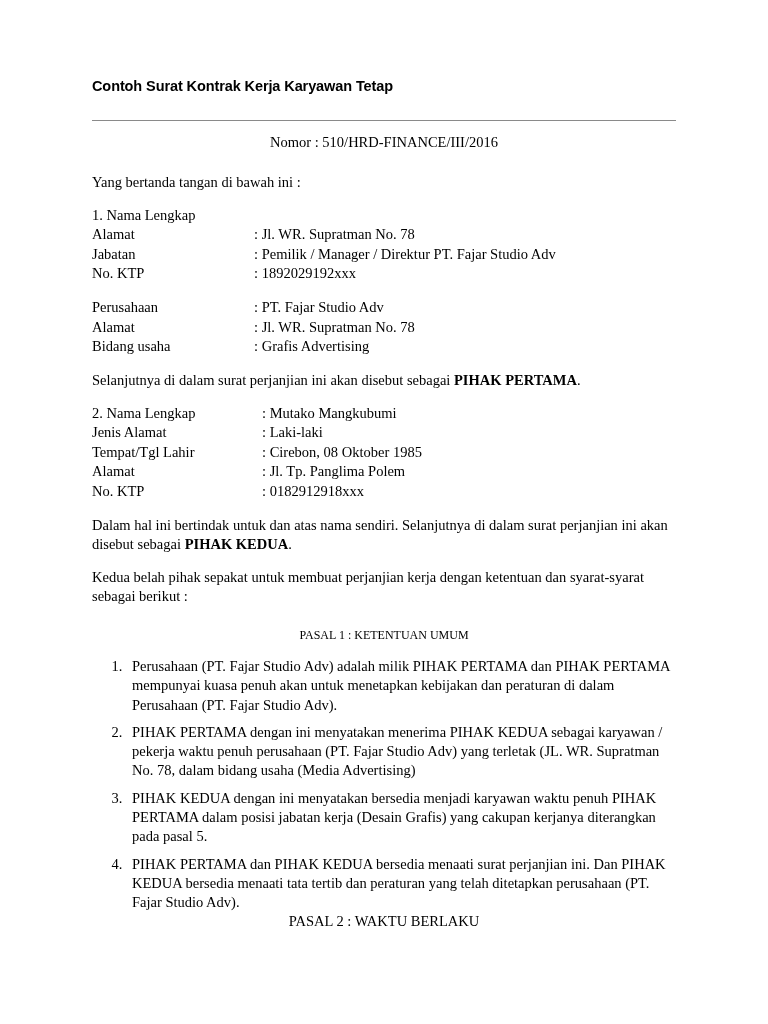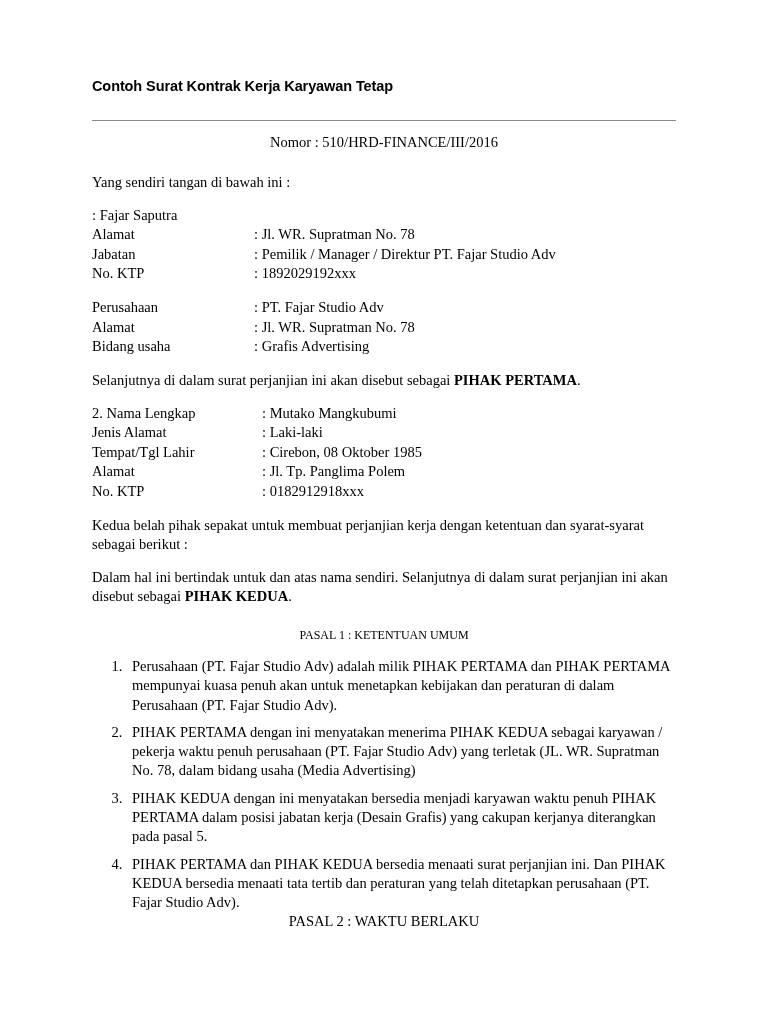--- a/index.html
+++ b/index.html
@@ -101,25 +101,25 @@
 <div class="page">
 
   <div class="doc-heading">Contoh Surat Kontrak Kerja Karyawan Tetap</div>
 
   <hr class="rule">
 
   <div class="title-block">
     <div class="title-sub">Nomor : 510/HRD-FINANCE/III/2016</div>
   </div>
 
-  <p class="para">Yang sendiri tangan di bawah ini :</p>
+  <p class="para">Yang bertanda tangan di bawah ini :</p>
 
   <div class="kv">
     <div class="kv-row">
-      <span class="kv-value">: Fajar Saputra</span>
+      <span class="kv-label">1. Nama Lengkap</span>
     </div>
     <div class="kv-row">
       <span class="kv-label">Alamat</span>
       <span class="kv-value">: Jl. WR. Supratman No. 78</span>
     </div>
     <div class="kv-row">
       <span class="kv-label">Jabatan</span>
       <span class="kv-value">: Pemilik / Manager / Direktur PT. Fajar Studio Adv</span>
     </div>
     <div class="kv-row">
@@ -162,23 +162,23 @@
     <div class="kv-row">
       <span class="kv-label wide">Alamat</span>
       <span class="kv-value">: Jl. Tp. Panglima Polem</span>
     </div>
     <div class="kv-row">
       <span class="kv-label wide">No. KTP</span>
       <span class="kv-value">: 0182912918xxx</span>
     </div>
   </div>
 
+  <p class="para"><span>Dalam hal ini bertindak untuk dan atas nama sendiri. Selanjutnya di dalam surat perjanjian ini akan disebut sebagai </span><span class="bold">PIHAK KEDUA</span><span>.</span></p>
+
   <p class="para">Kedua belah pihak sepakat untuk membuat perjanjian kerja dengan ketentuan dan syarat-syarat sebagai berikut :</p>
-
-  <p class="para"><span>Dalam hal ini bertindak untuk dan atas nama sendiri. Selanjutnya di dalam surat perjanjian ini akan disebut sebagai </span><span class="bold">PIHAK KEDUA</span><span>.</span></p>
 
   <div class="section-title">PASAL 1 : KETENTUAN UMUM</div>
 
   <ol class="clauses">
     <li>Perusahaan (PT. Fajar Studio Adv) adalah milik PIHAK PERTAMA dan PIHAK PERTAMA mempunyai kuasa penuh akan untuk menetapkan kebijakan dan peraturan di dalam Perusahaan (PT. Fajar Studio Adv).</li>
     <li>PIHAK PERTAMA dengan ini menyatakan menerima PIHAK KEDUA sebagai karyawan / pekerja waktu penuh perusahaan (PT. Fajar Studio Adv) yang terletak (JL. WR. Supratman No. 78, dalam bidang usaha (Media Advertising)</li>
     <li>PIHAK KEDUA dengan ini menyatakan bersedia menjadi karyawan waktu penuh PIHAK PERTAMA dalam posisi jabatan kerja (Desain Grafis) yang cakupan kerjanya diterangkan pada pasal 5.</li>
     <li>PIHAK PERTAMA dan PIHAK KEDUA bersedia menaati surat perjanjian ini. Dan PIHAK KEDUA bersedia menaati tata tertib dan peraturan yang telah ditetapkan perusahaan (PT. Fajar Studio Adv).</li>
   </ol>
 

